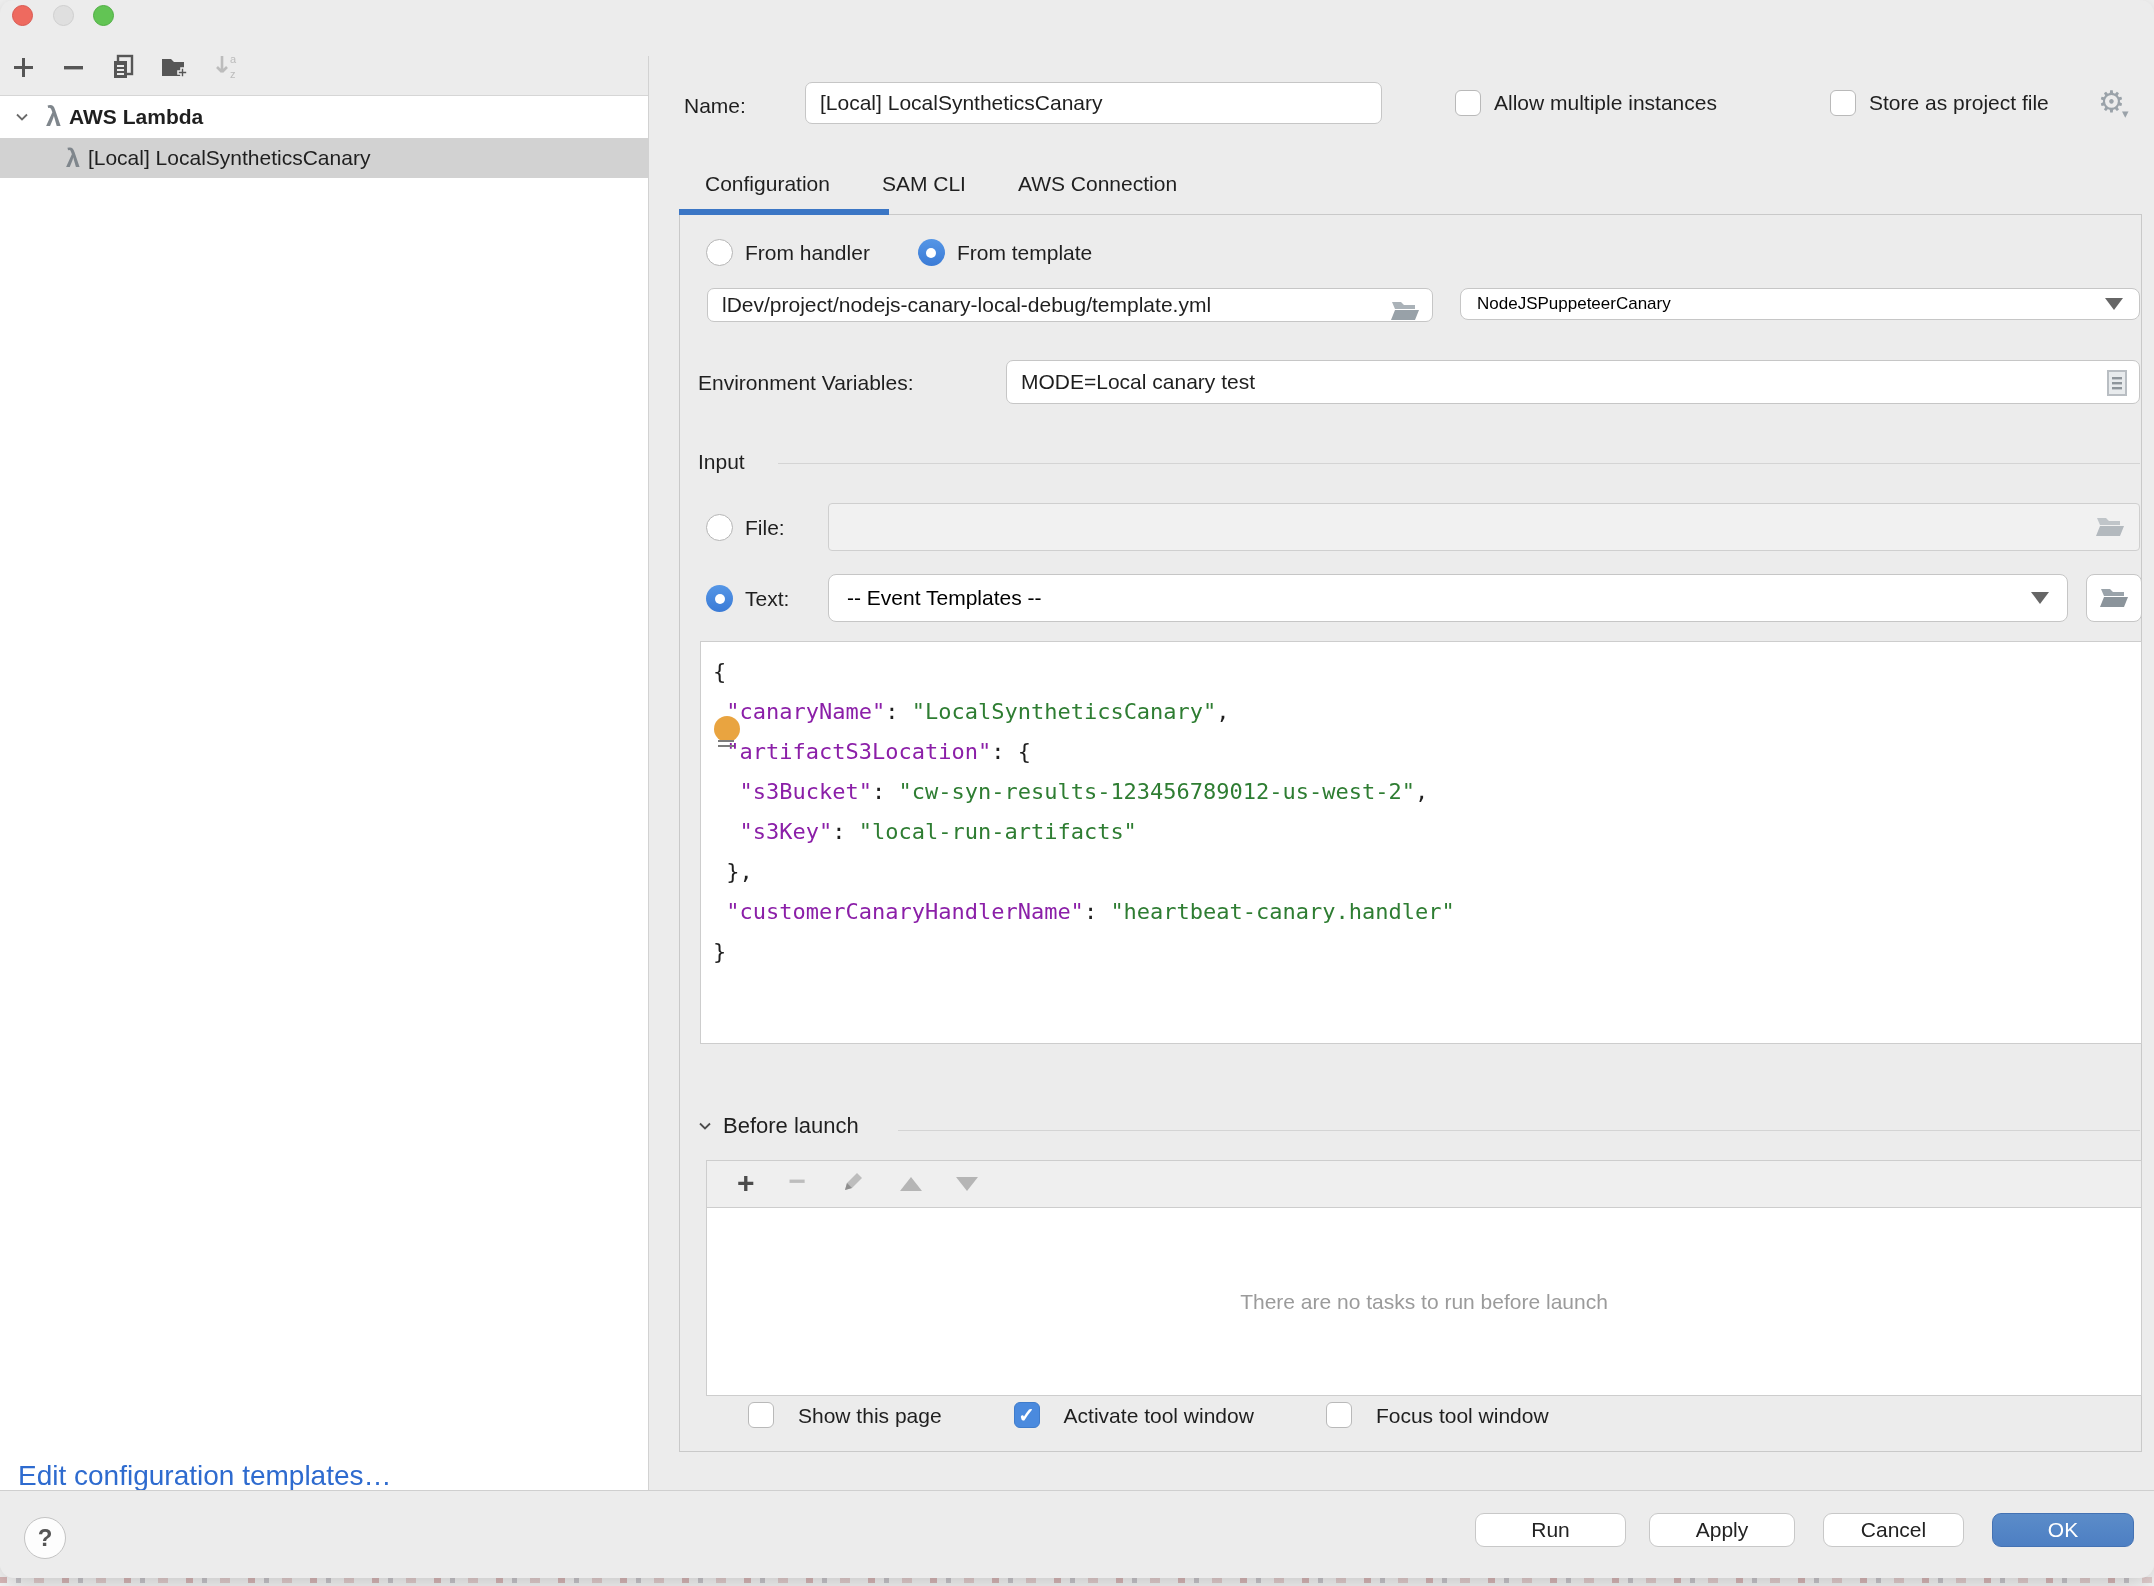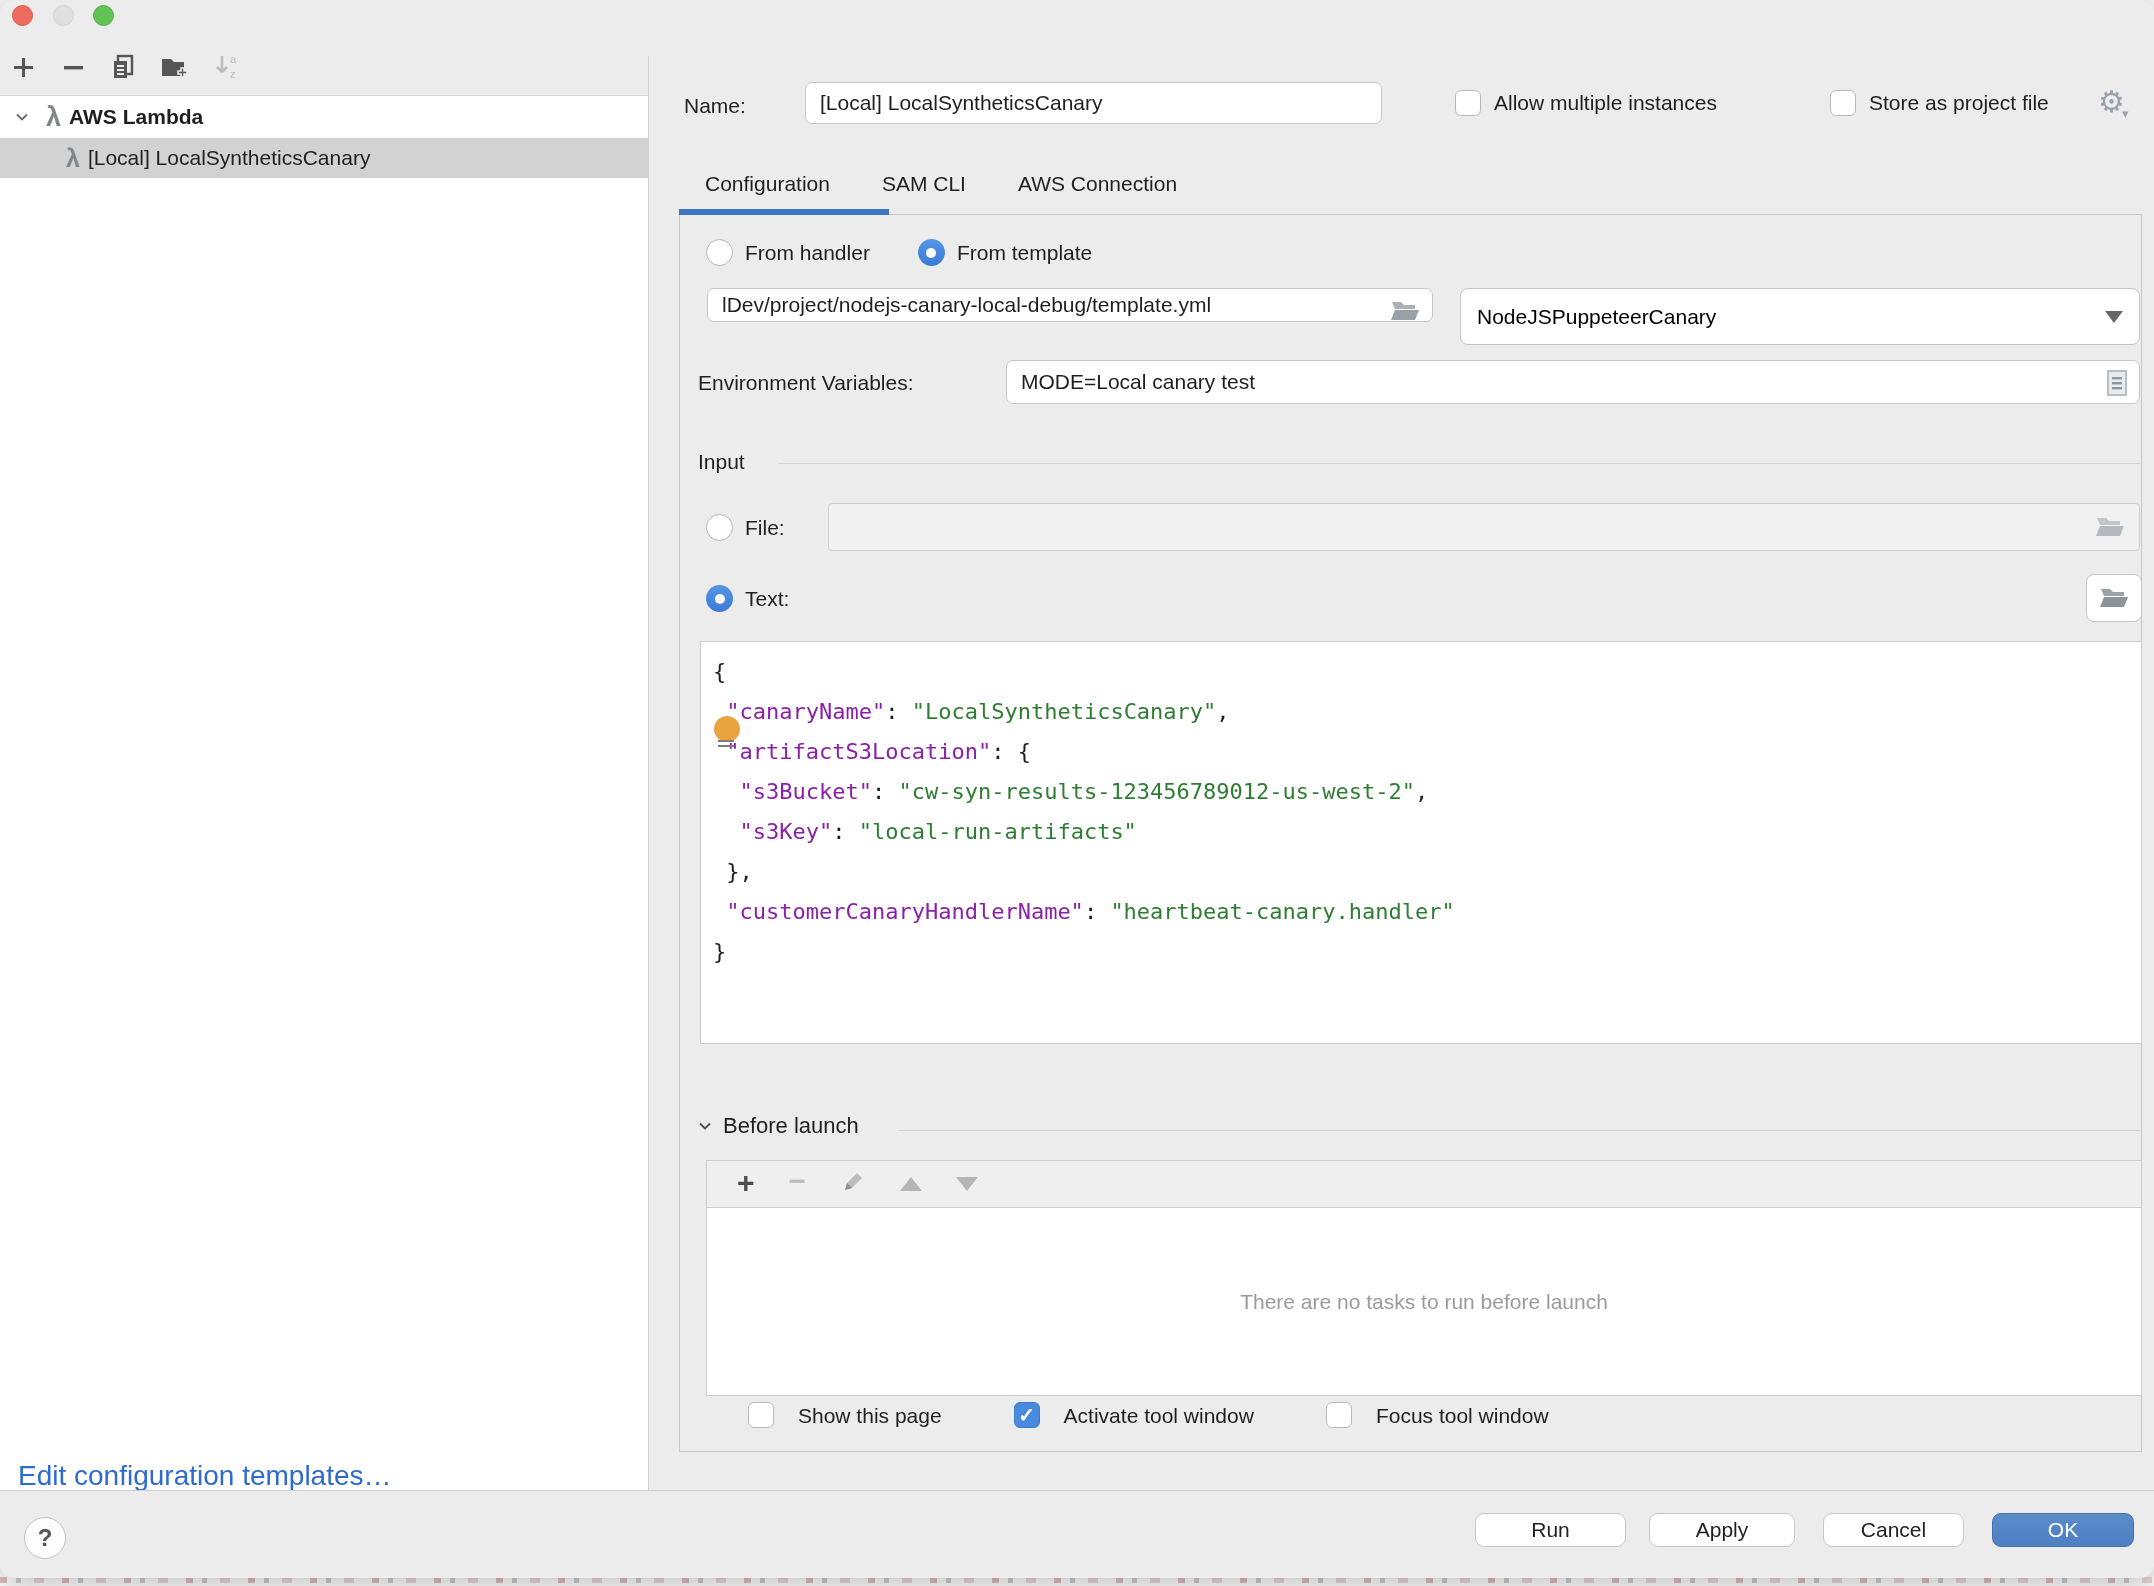--- a/index.html
+++ b/index.html
@@ -58,22 +58,22 @@
   .tabbox{position:absolute;left:679px;top:214px;width:1463px;height:1238px;border:1.5px solid #c9c9c9;box-sizing:border-box;}
   
   .radio{width:27px;height:27px;border-radius:50%;background:#fff;border:1.5px solid #b5b5b5;box-sizing:border-box;flex:0 0 auto;}
   .radio.sel{background:linear-gradient(#5596e6,#3b7bd6);border:none;display:flex;align-items:center;justify-content:center;}
   .radio.sel::after{content:"";width:10px;height:10px;border-radius:50%;background:#fff;}
   .radio-row{position:absolute;left:706px;top:239px;display:flex;align-items:center;gap:12px;font-size:21px;}
   .radio-row .second{margin-left:36px;}
   
   .tpl-field{position:absolute;left:707px;top:288px;width:726px;height:34px;padding-right:54px;}
   .tpl-field .folder-ic{position:absolute;right:12px;top:9px;}
-  .resource-dd{position:absolute;left:1460px;top:288px;width:680px;height:57px;border:1.5px solid #c6c6c6;
-               border-radius:8px;background:#fff;display:flex;align-items:center;font-size:21px;
+  .resource-dd{position:absolute;left:1460px;top:288px;width:680px;height:32px;border:1.5px solid #c6c6c6;
+               border-radius:8px;background:#fff;display:flex;align-items:center;font-size:17px;
                padding:0 16px;box-sizing:border-box;justify-content:space-between;}
   .dd-arrow{width:0;height:0;border-left:9px solid transparent;border-right:9px solid transparent;border-top:12px solid #666;}
   
   .env-label{position:absolute;left:698px;top:371px;}
   .env-field{position:absolute;left:1006px;top:360px;width:1134px;height:44px;padding-right:52px;}
   .env-ic{position:absolute;right:10px;top:8px;}
   
   .input-label{position:absolute;left:698px;top:450px;font-size:21px;color:#1f1f1f;}
   .hrule{position:absolute;height:0;border-top:1.5px solid #d4d4d4;}
   .input-rule{left:778px;top:463px;width:1362px;}
@@ -265,20 +265,24 @@
           <path d="M2 4h9l3 3h11v4H5z" fill="#b4bbc0"></path>
           <path d="M1 22l4-10h24l-4 10z" fill="#a4acb2"></path>
         </svg>
       </span>
     </div>
 
     <div class="text-row">
       <span class="radio sel"></span>
       <span class="label">Text:</span>
     </div>
+    <div class="text-dd">
+      <span>-- Event Templates --</span>
+      <span class="dd-arrow"></span>
+    </div>
     <div class="text-folder-btn">
       <span class="folder-ic">
         <svg width="30" height="26" viewBox="0 0 30 26">
           <path d="M2 4h9l3 3h11v4H5z" fill="#9aa3aa"></path>
           <path d="M1 22l4-10h24l-4 10z" fill="#8b949b"></path>
         </svg>
       </span>
     </div>
 
     <div class="editor">

